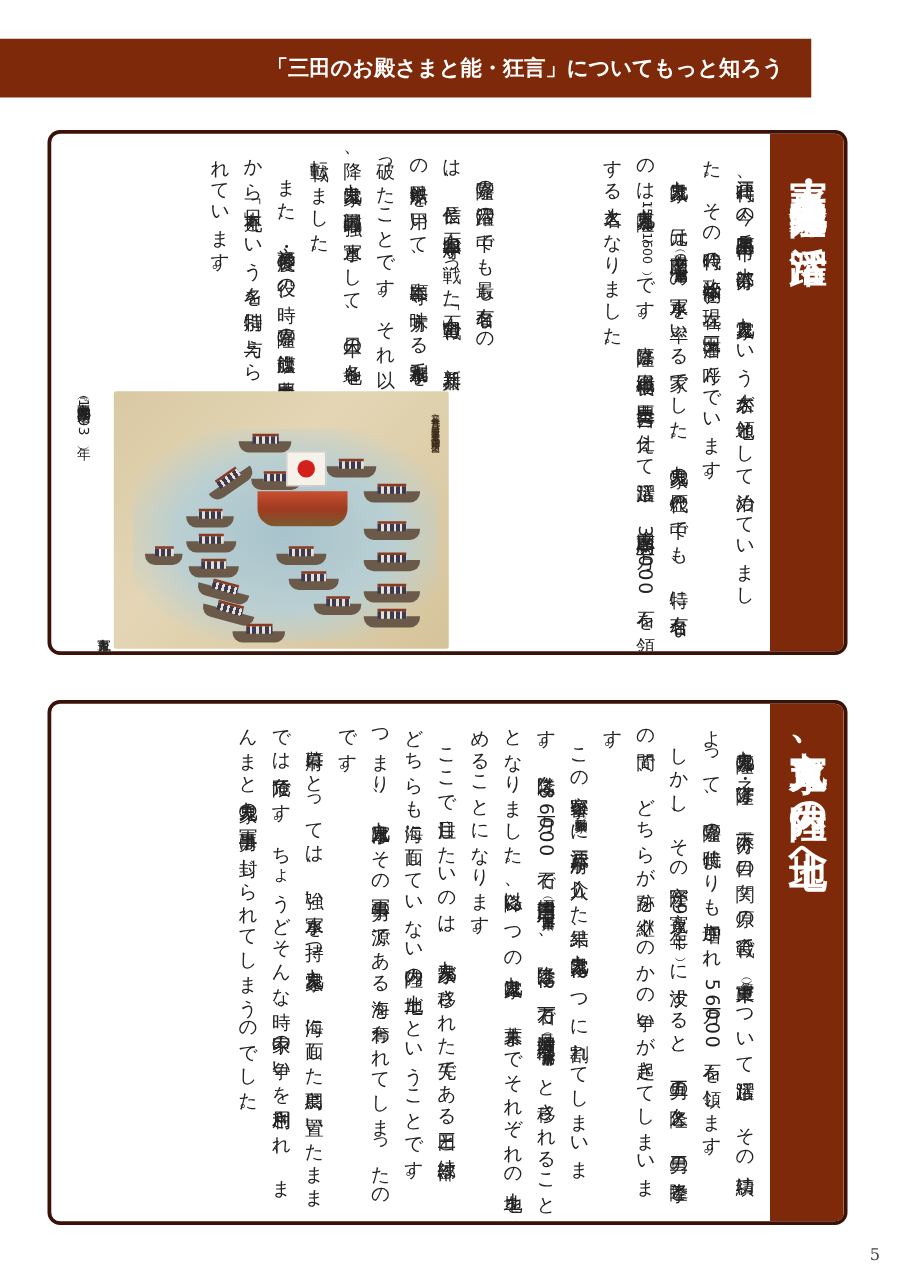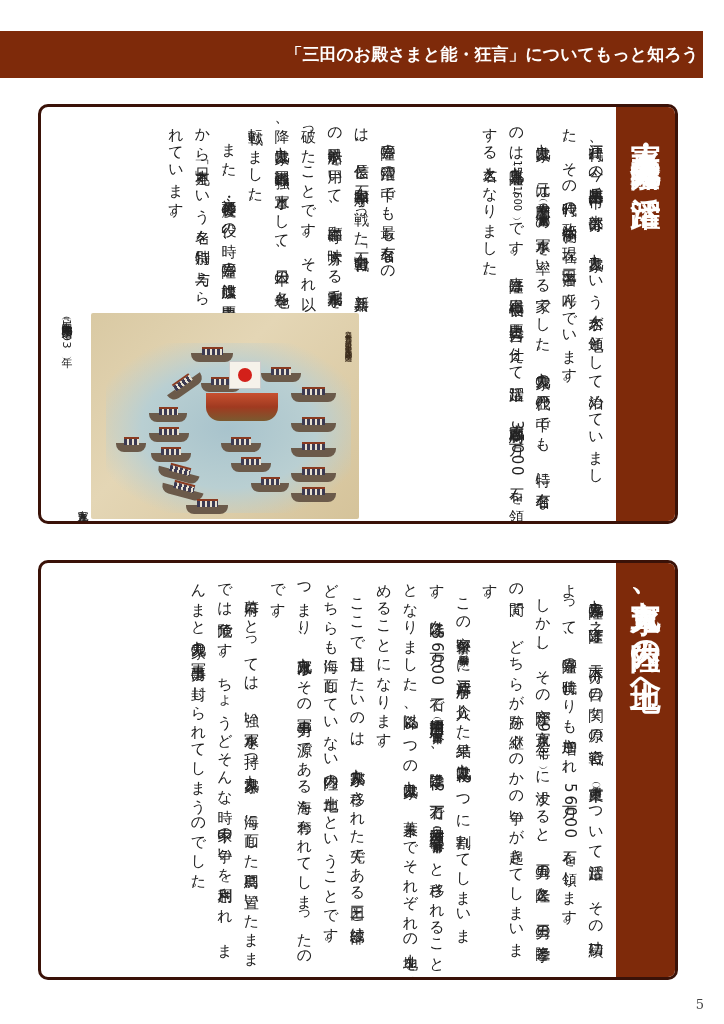--- a/index.html
+++ b/index.html
@@ -12,27 +12,27 @@
       height: 1024px;
       position: relative;
       overflow: hidden;
       font-family: "DejaVu Sans", sans-serif;
       color: #222;
     }
     .header-bar {
       position: absolute;
       left: 0;
       top: 31px;
-      width: 703px;
+      width: 649px;
       height: 47px;
       background: #7e2a0a;
       display: flex;
       align-items: center;
       justify-content: flex-end;
-      padding-right: 4px;
+      padding-right: 22px;
       box-sizing: border-box;
     }
     .header-title {
       color: #ffffff;
       font-family: "DejaVu Sans", sans-serif;
       font-weight: bold;
       font-size: 17px;
       letter-spacing: 0px;
     }
     .card {

